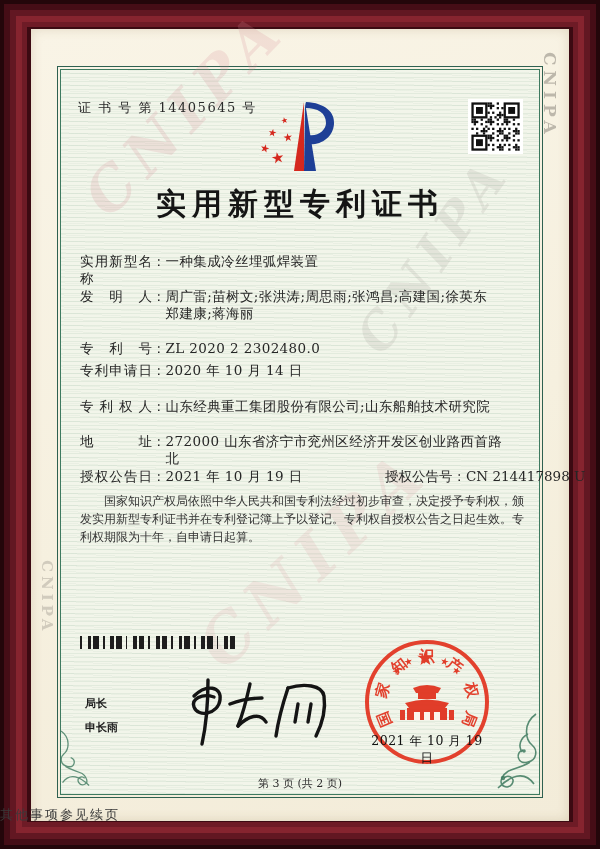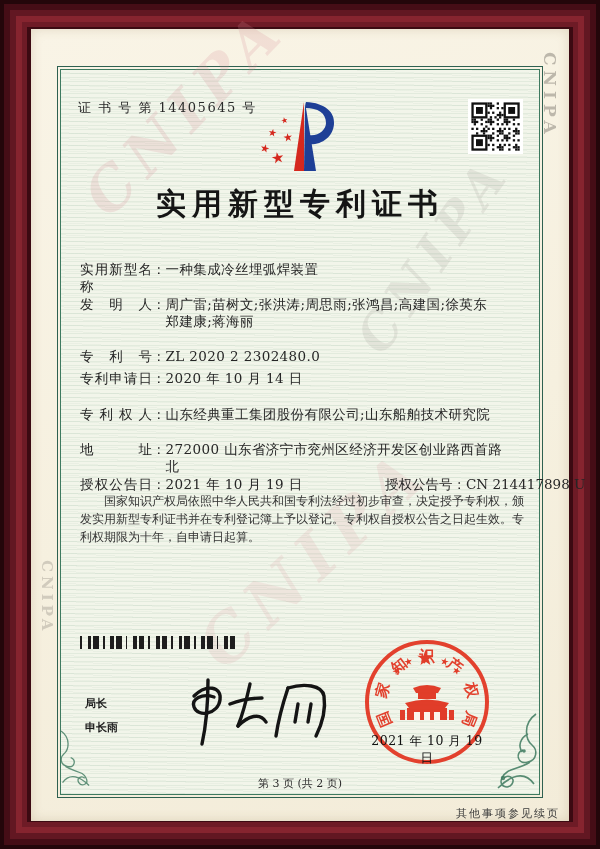--- a/index.html
+++ b/index.html
@@ -49,21 +49,21 @@
   .logo .s3{left:35px;top:32px;font-size:11px;transform:rotate(-8deg);}
   .logo .s4{left:12px;top:43px;font-size:11px;transform:rotate(14deg);}
   .logo .s5{left:23px;top:51px;font-size:15px;transform:rotate(-10deg);}
   .logo svg{position:absolute;left:28px;top:0;}
   .qr{position:absolute;left:468px;top:99px;z-index:5;background:#fff;}
 
   .title{position:absolute;left:0;top:184px;width:600px;text-align:center;
     font-size:30px;font-weight:bold;letter-spacing:6px;color:#151515;z-index:5;}
 
   
-  .row{position:absolute;left:80px;width:450px;font-size:13.5px;line-height:17px;color:#262626;z-index:5;margin-top:8px;}
+  .row{position:absolute;left:80px;width:450px;font-size:13.5px;line-height:17px;color:#262626;z-index:5;}
   .row .lbl{display:inline-block;width:72px;text-align:justify;text-align-last:justify;vertical-align:top;}
   .row .colon{display:inline-block;vertical-align:top;}
   .row .val{display:inline-block;vertical-align:top;white-space:pre-line;letter-spacing:.4px;max-width:350px;}
   .r1{top:253px}.r2{top:288px}.r3{top:340px}.r4{top:362px}.r5{top:398px}.r6{top:433px}.r7{top:468px}
   .grant2{position:absolute;left:305px;top:0;white-space:nowrap;}
 
   
   .paras{position:absolute;left:80px;top:492px;width:444px;font-size:12px;line-height:18.2px;
     color:#333;text-align:justify;z-index:5;}
   .paras p{margin:0;text-indent:2em;}
@@ -92,21 +92,21 @@
   .seal-date{position:absolute;left:363px;top:733px;width:128px;text-align:center;
     font-size:12.5px;letter-spacing:.5px;color:#111;z-index:8;}
 
   
   .orn{position:absolute;z-index:4;}
   .orn-br{left:478px;top:710px;}
   .orn-bl{left:58px;top:728px;transform:scaleX(-1);}
 
   
   .page-no{position:absolute;left:0;top:776px;width:600px;text-align:center;font-size:11px;color:#2e2e2e;z-index:5;}
-  .cont-note{position:absolute;left:0;top:806px;width:560px;text-align:right;font-size:11px;
+  .cont-note{position:absolute;left:0;top:806px;width:560px;text-align:left;font-size:13px;
     color:#3a3a3a;letter-spacing:2px;z-index:5;}
 </style>
 </head>
 <body>
 
 <div class="frame"></div>
 <div class="paper"></div>
 
 <div class="green-border">
   <div class="inner"></div>

